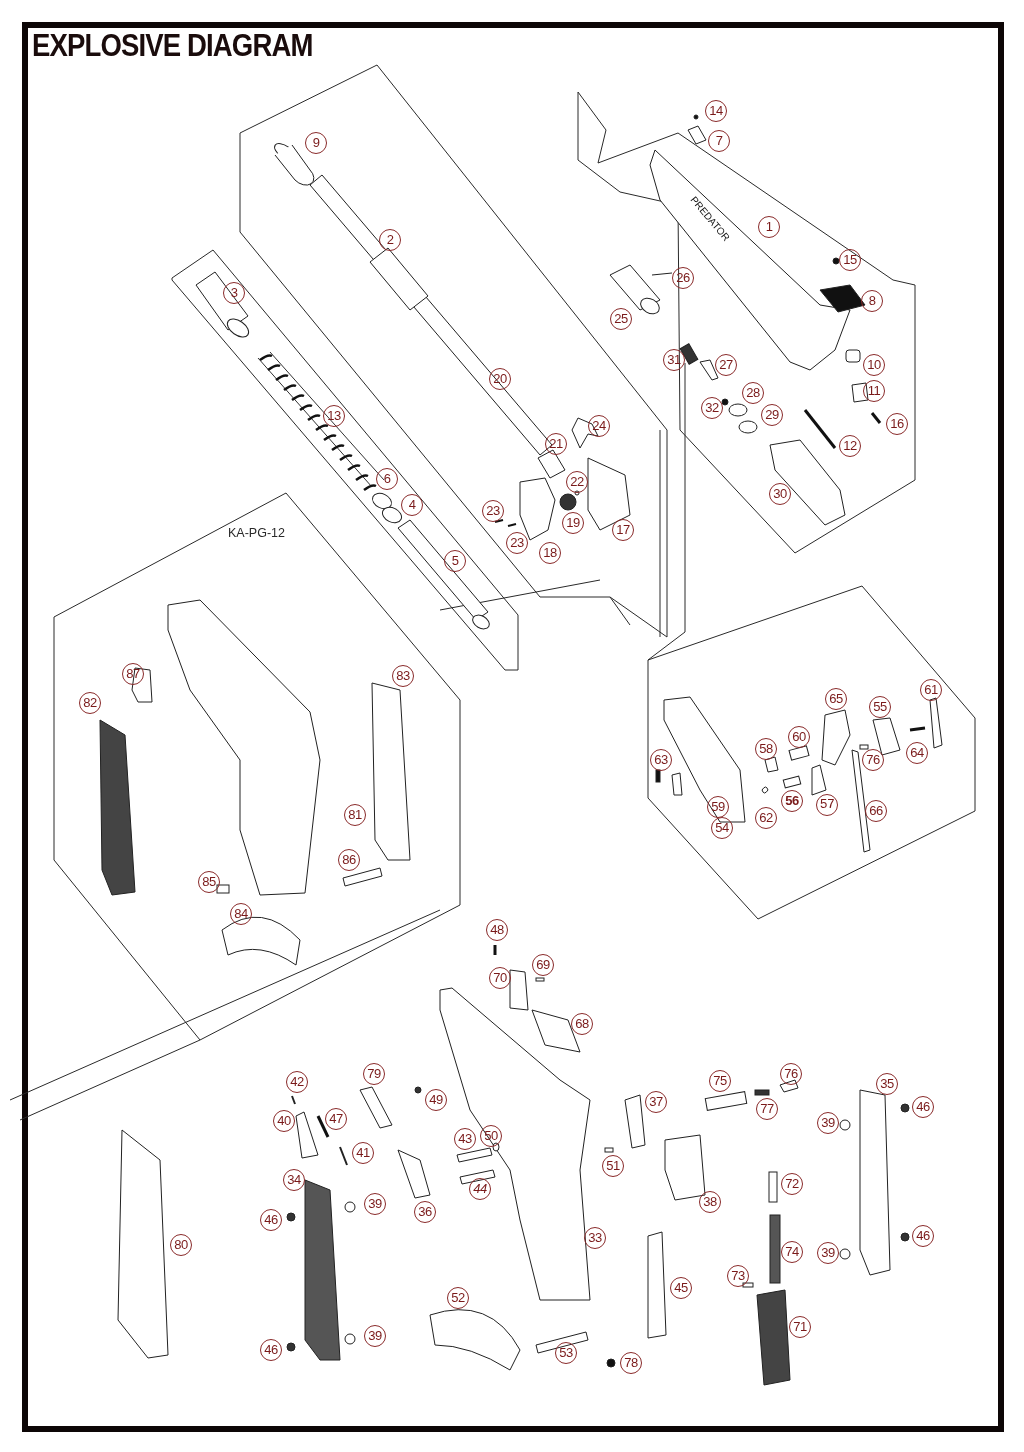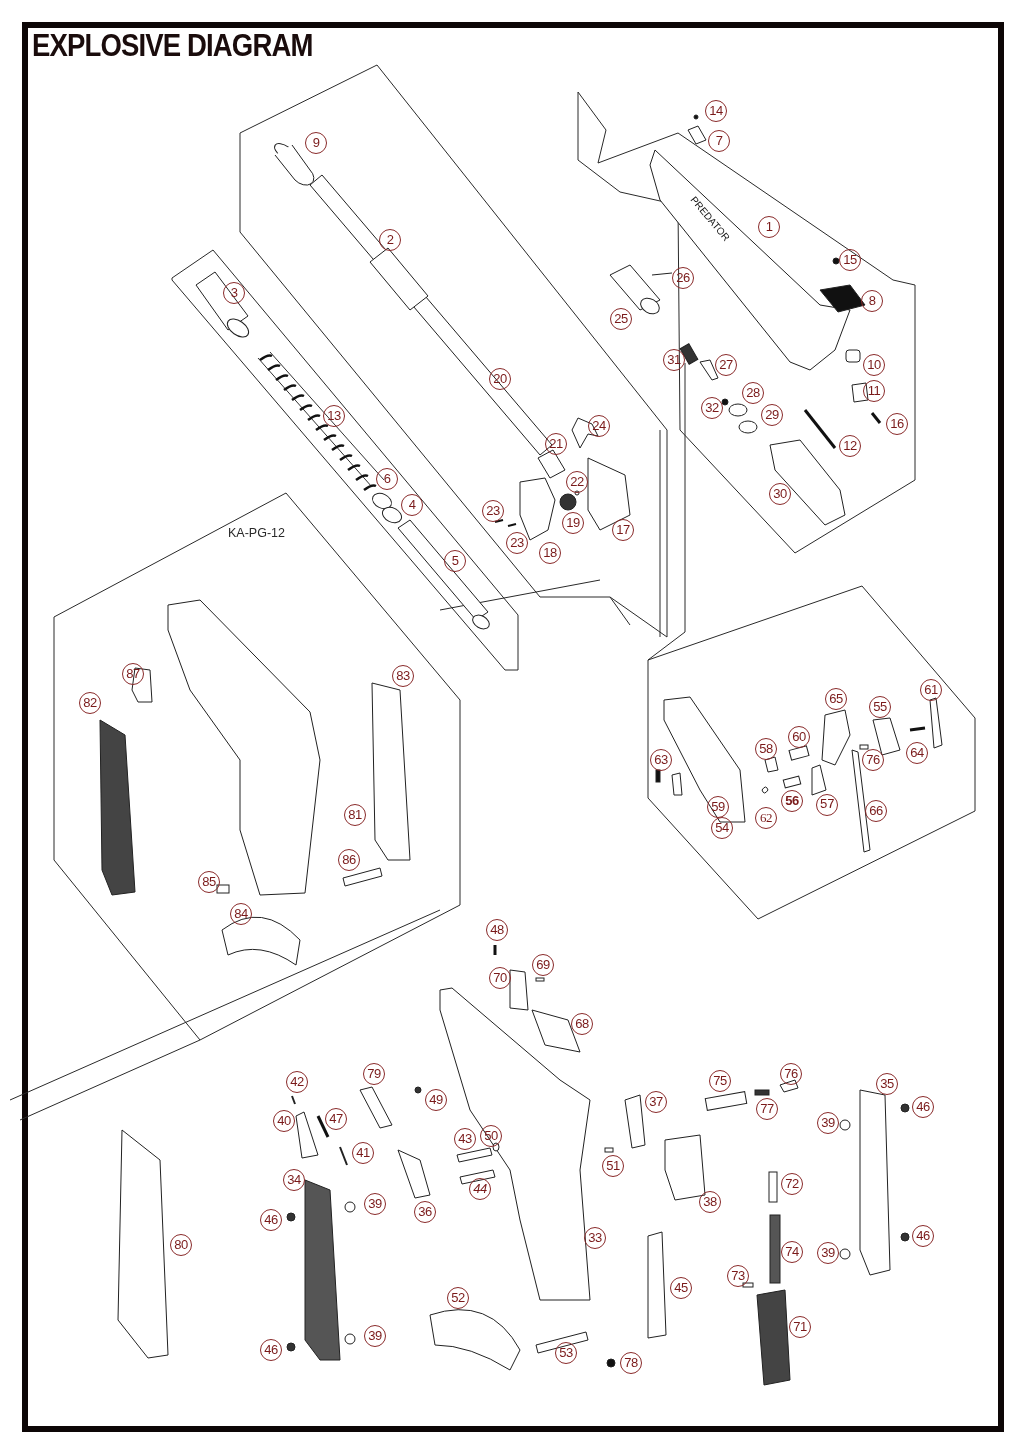--- a/index.html
+++ b/index.html
@@ -236,21 +236,21 @@
     <div class="callout" style="left: 825px; top: 688px;">65</div>
     <div class="callout" style="left: 869px; top: 696px;">55</div>
     <div class="callout" style="left: 920px; top: 679px;">61</div>
     <div class="callout" style="left: 788px; top: 726px;">60</div>
     <div class="callout" style="left: 755px; top: 738px;">58</div>
     <div class="callout" style="left: 650px; top: 749px;">63</div>
     <div class="callout" style="left: 862px; top: 749px;">76</div>
     <div class="callout" style="left: 906px; top: 742px;">64</div>
     <div class="callout" style="left: 781px; top: 790px; font-weight: bold;">56</div>
     <div class="callout" style="left: 816px; top: 794px; font-family: Liberation Mono, monospace;">57</div>
-    <div class="callout" style="left: 755px; top: 807px; font-family: Liberation Serif, serif;">62</div>
+    <div class="callout" style="left: 755px; top: 807px;">62</div>
     <div class="callout" style="left: 675px; top: 796px; margin-left: 32px;">59</div>
     <div class="callout" style="left: 711px; top: 817px;">54</div>
     <div class="callout" style="left: 865px; top: 800px;">66</div>
     <div class="callout" style="left: 308px; top: 804px; margin-left: 36px;">81</div>
     <div class="callout" style="left: 338px; top: 849px;">86</div>
     <div class="callout" style="left: 198px; top: 871px;">85</div>
     <div class="callout" style="left: 230px; top: 903px;">84</div>
     <div class="callout" style="left: 486px; top: 919px;">48</div>
     <div class="callout" style="left: 532px; top: 954px;">69</div>
     <div class="callout" style="left: 489px; top: 967px;">70</div>

